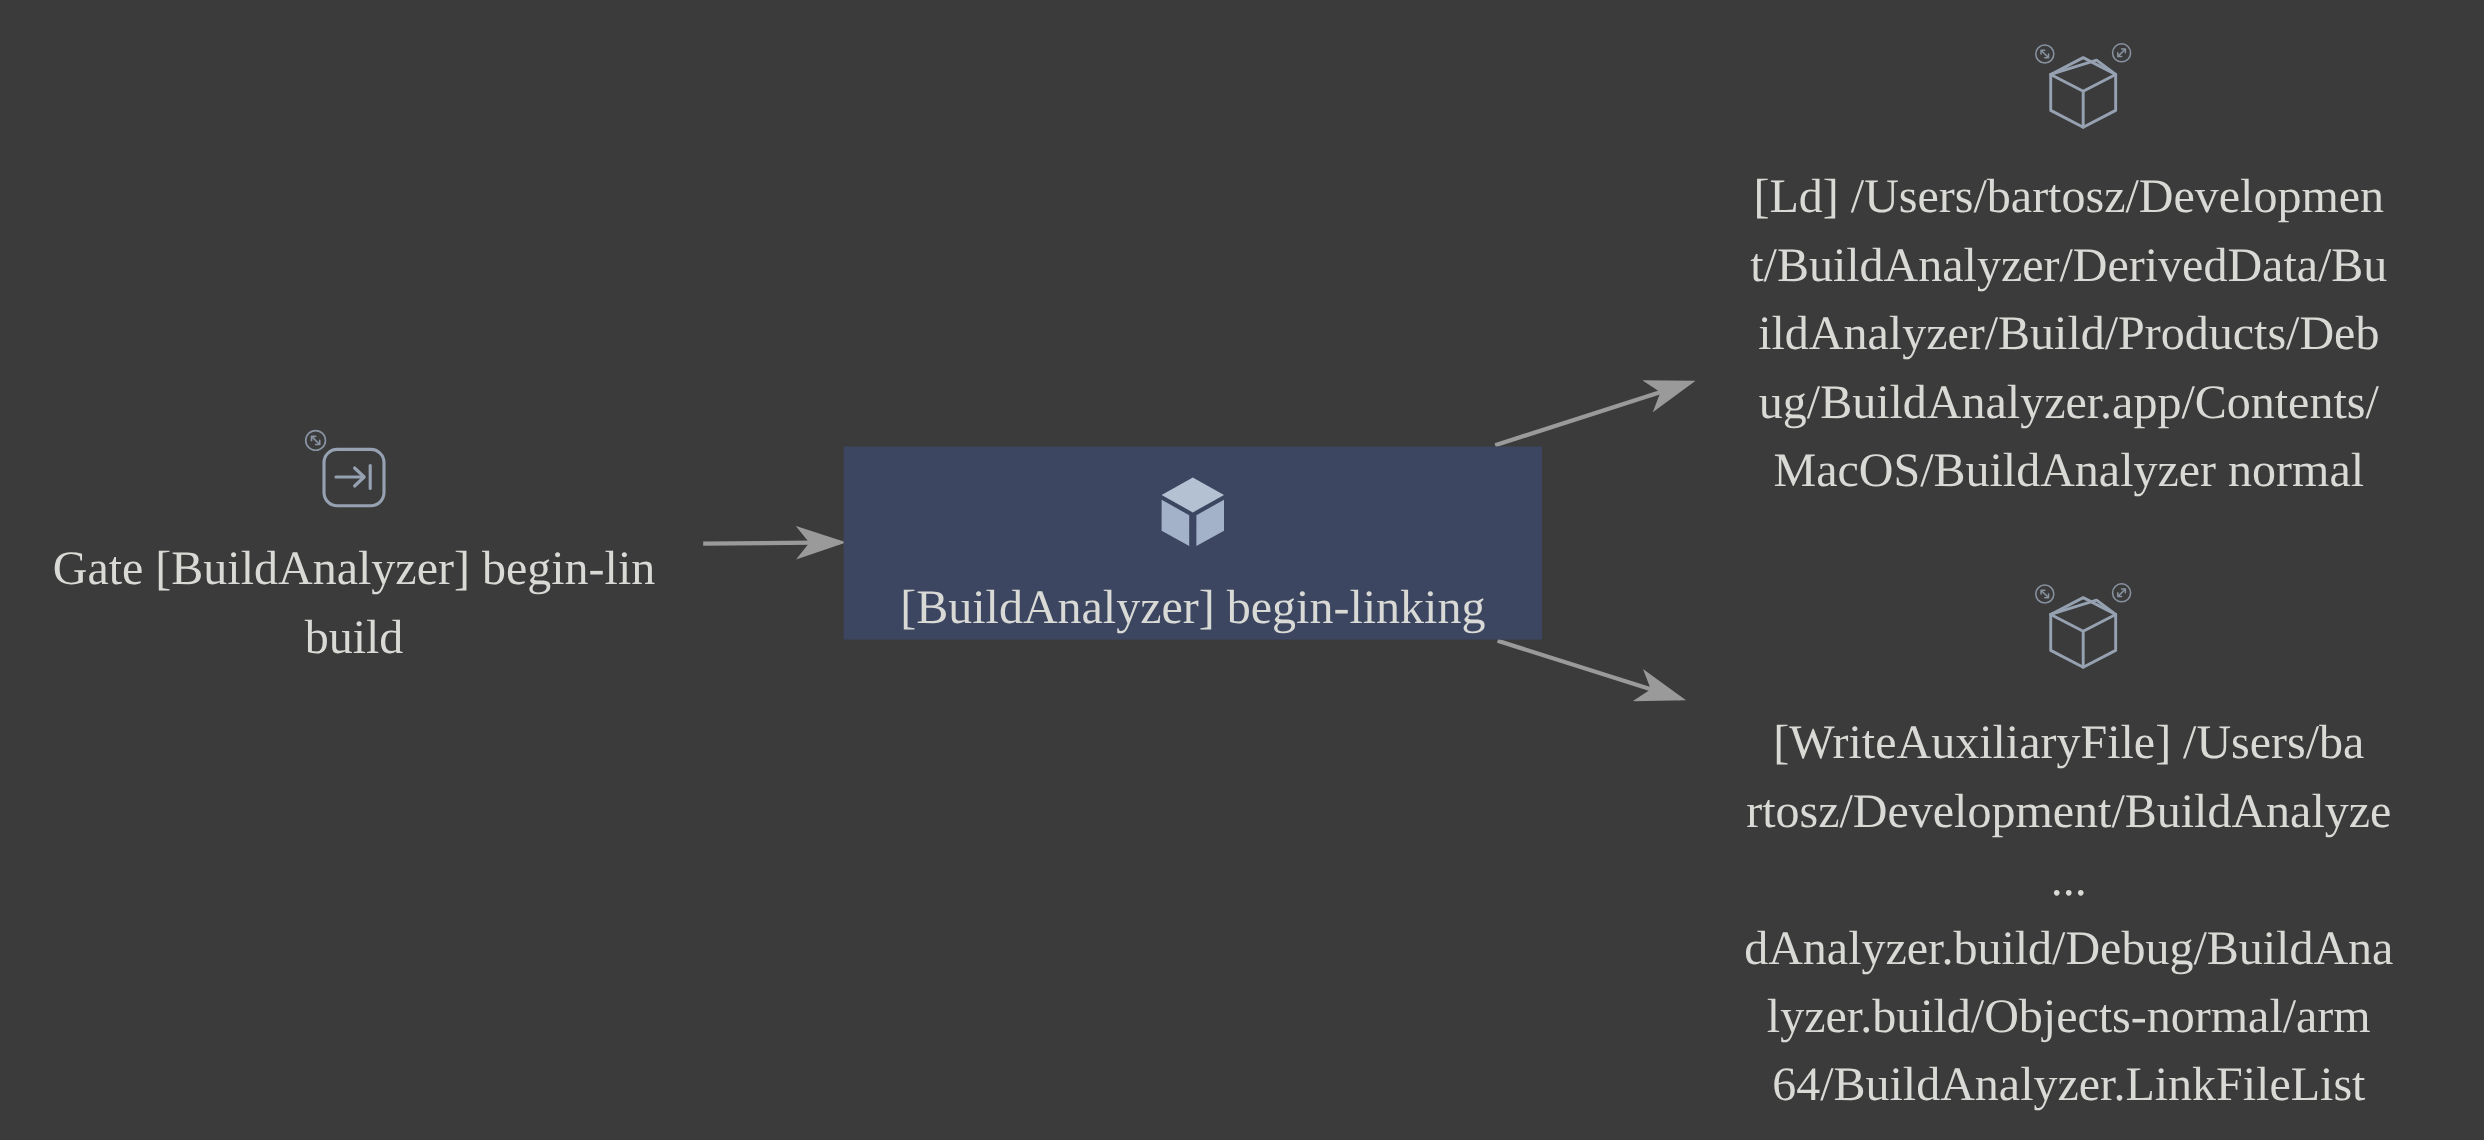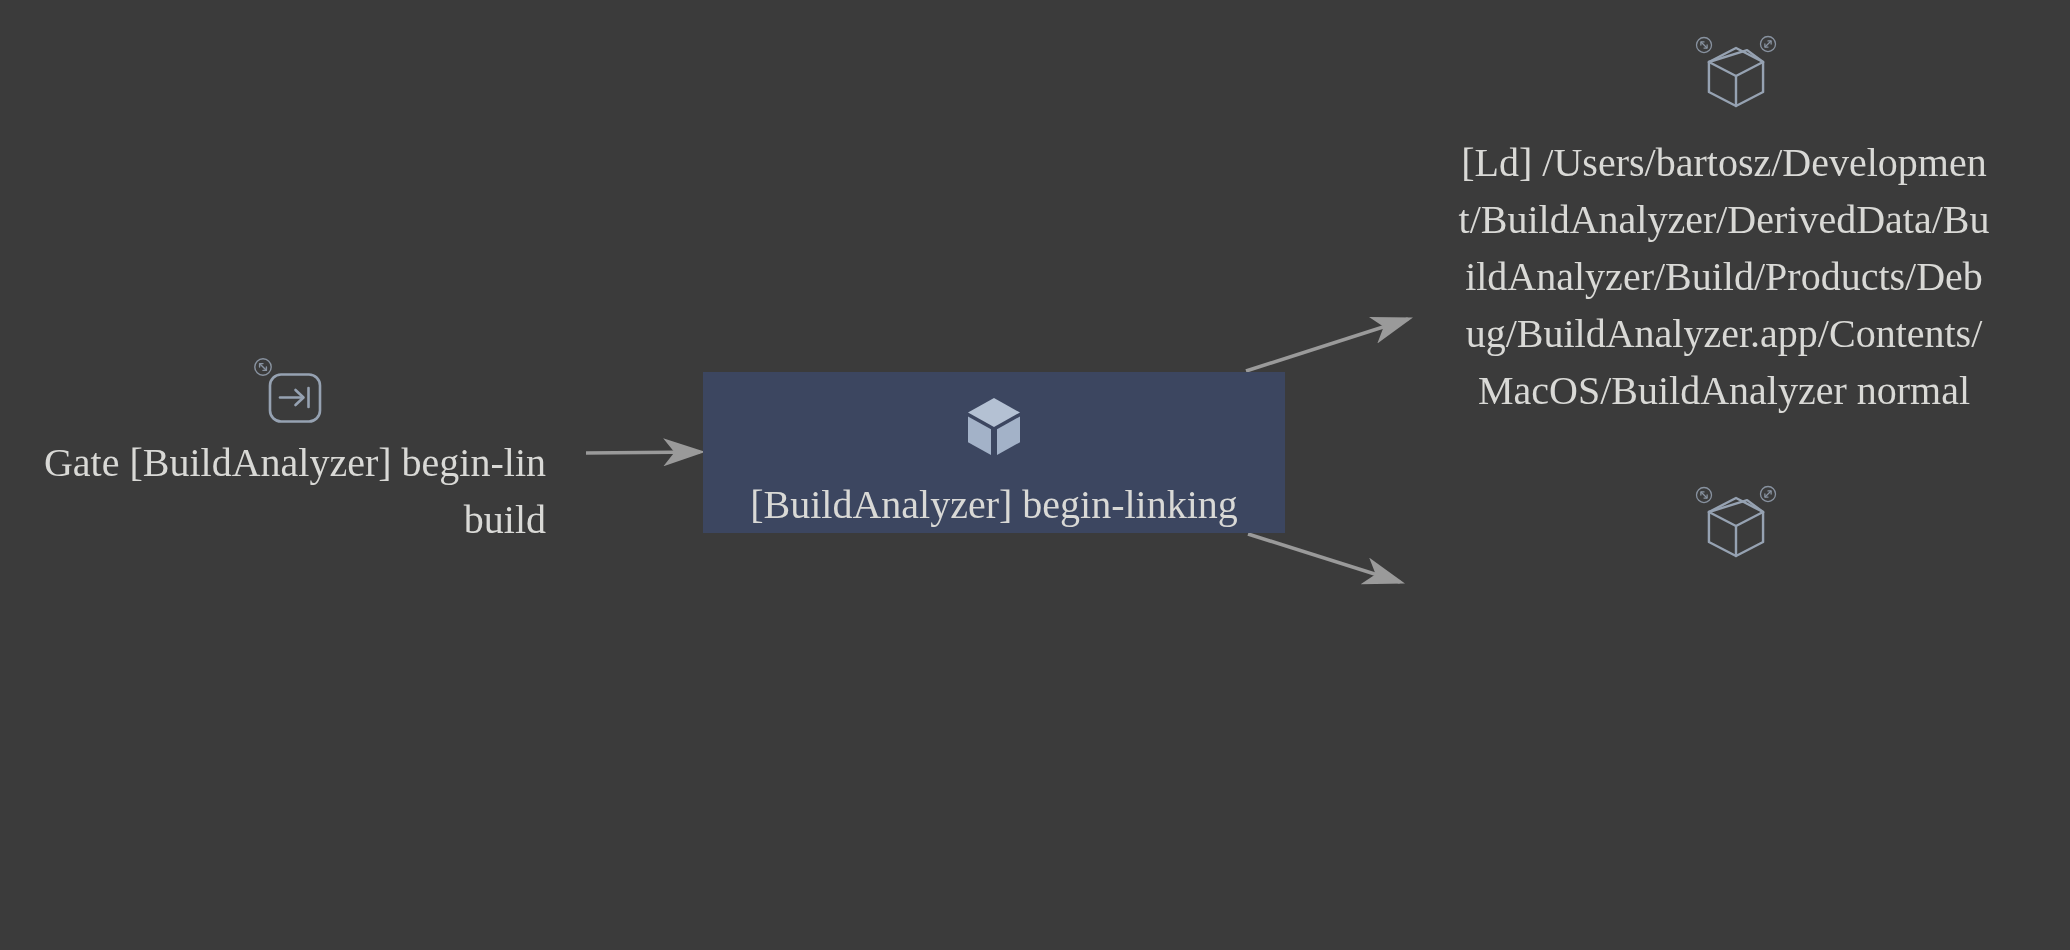--- a/index.html
+++ b/index.html
@@ -56,21 +56,21 @@
     opacity: 0.85;
   }
   .stroke-icon {
     stroke: var(--icon-stroke);
     fill: none;
     stroke-linecap: round;
     stroke-linejoin: round;
   }
   
   #node-gate { left: 0px; top: 372px; width: 590px; }
-  #node-gate .node-label { margin-top: 6px; text-align: right; }
+  #node-gate .node-label { margin-top: 16px; }
   #node-selected {
     left: 703px; top: 372px; width: 582px; height: 161px;
     background: var(--selected-node-bg);
     padding-top: 25px;
   }
   #node-selected .node-label { margin-top: 15px; }
   #node-ld { left: 1390px; top: 46px; width: 668px; }
   #node-ld .node-label { margin-top: 22px; }
   #node-writeaux { left: 1390px; top: 496px; width: 668px; }
   #node-writeaux .node-label { margin-top: 27px; }
@@ -186,15 +186,23 @@
       </svg>
       <svg width="58" height="62" viewBox="0 0 60 64">
         <g class="stroke-icon" stroke-width="2.5">
           <path d="M30,2 L58,16.5 L58,47.5 L30,62 L2,47.5 L2,16.5 Z"></path>
           <path d="M2,16.5 L30,31 L58,16.5"></path>
           <path d="M30,31 L30,62"></path>
           <path d="M2,16.5 L41.5,4.2 L58,16.5"></path>
         </g>
       </svg>
     </span>
+    <div class="node-label">
+        <div class="tline">[WriteAuxiliaryFile] /Users/ba</div>
+        <div class="tline">rtosz/Development/BuildAnalyze</div>
+        <div class="tline">...</div>
+        <div class="tline">dAnalyzer.build/Debug/BuildAna</div>
+        <div class="tline">lyzer.build/Objects-normal/arm</div>
+        <div class="tline">64/BuildAnalyzer.LinkFileList</div>
+      </div>
   </div>
 
 </div>
 
 </body></html>

